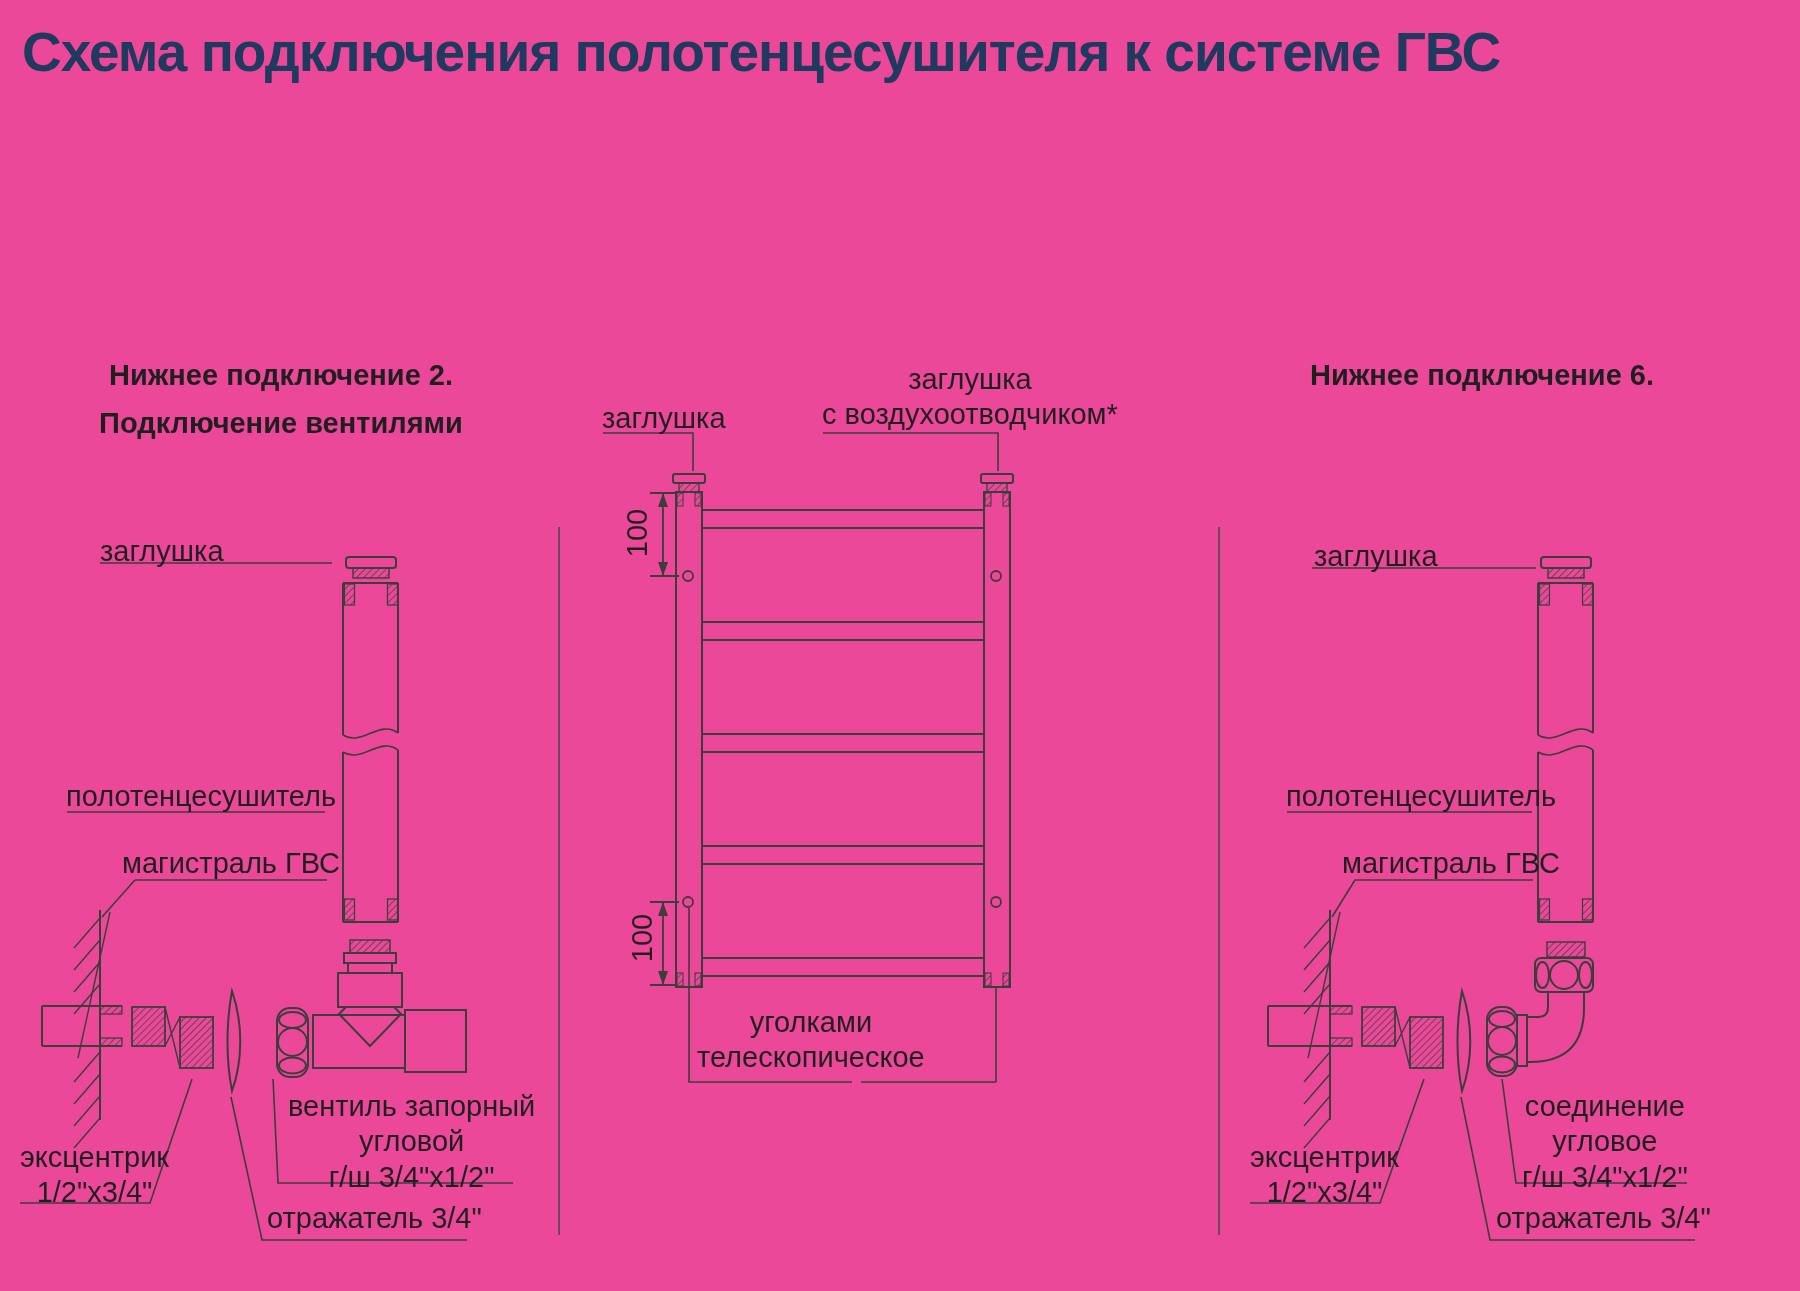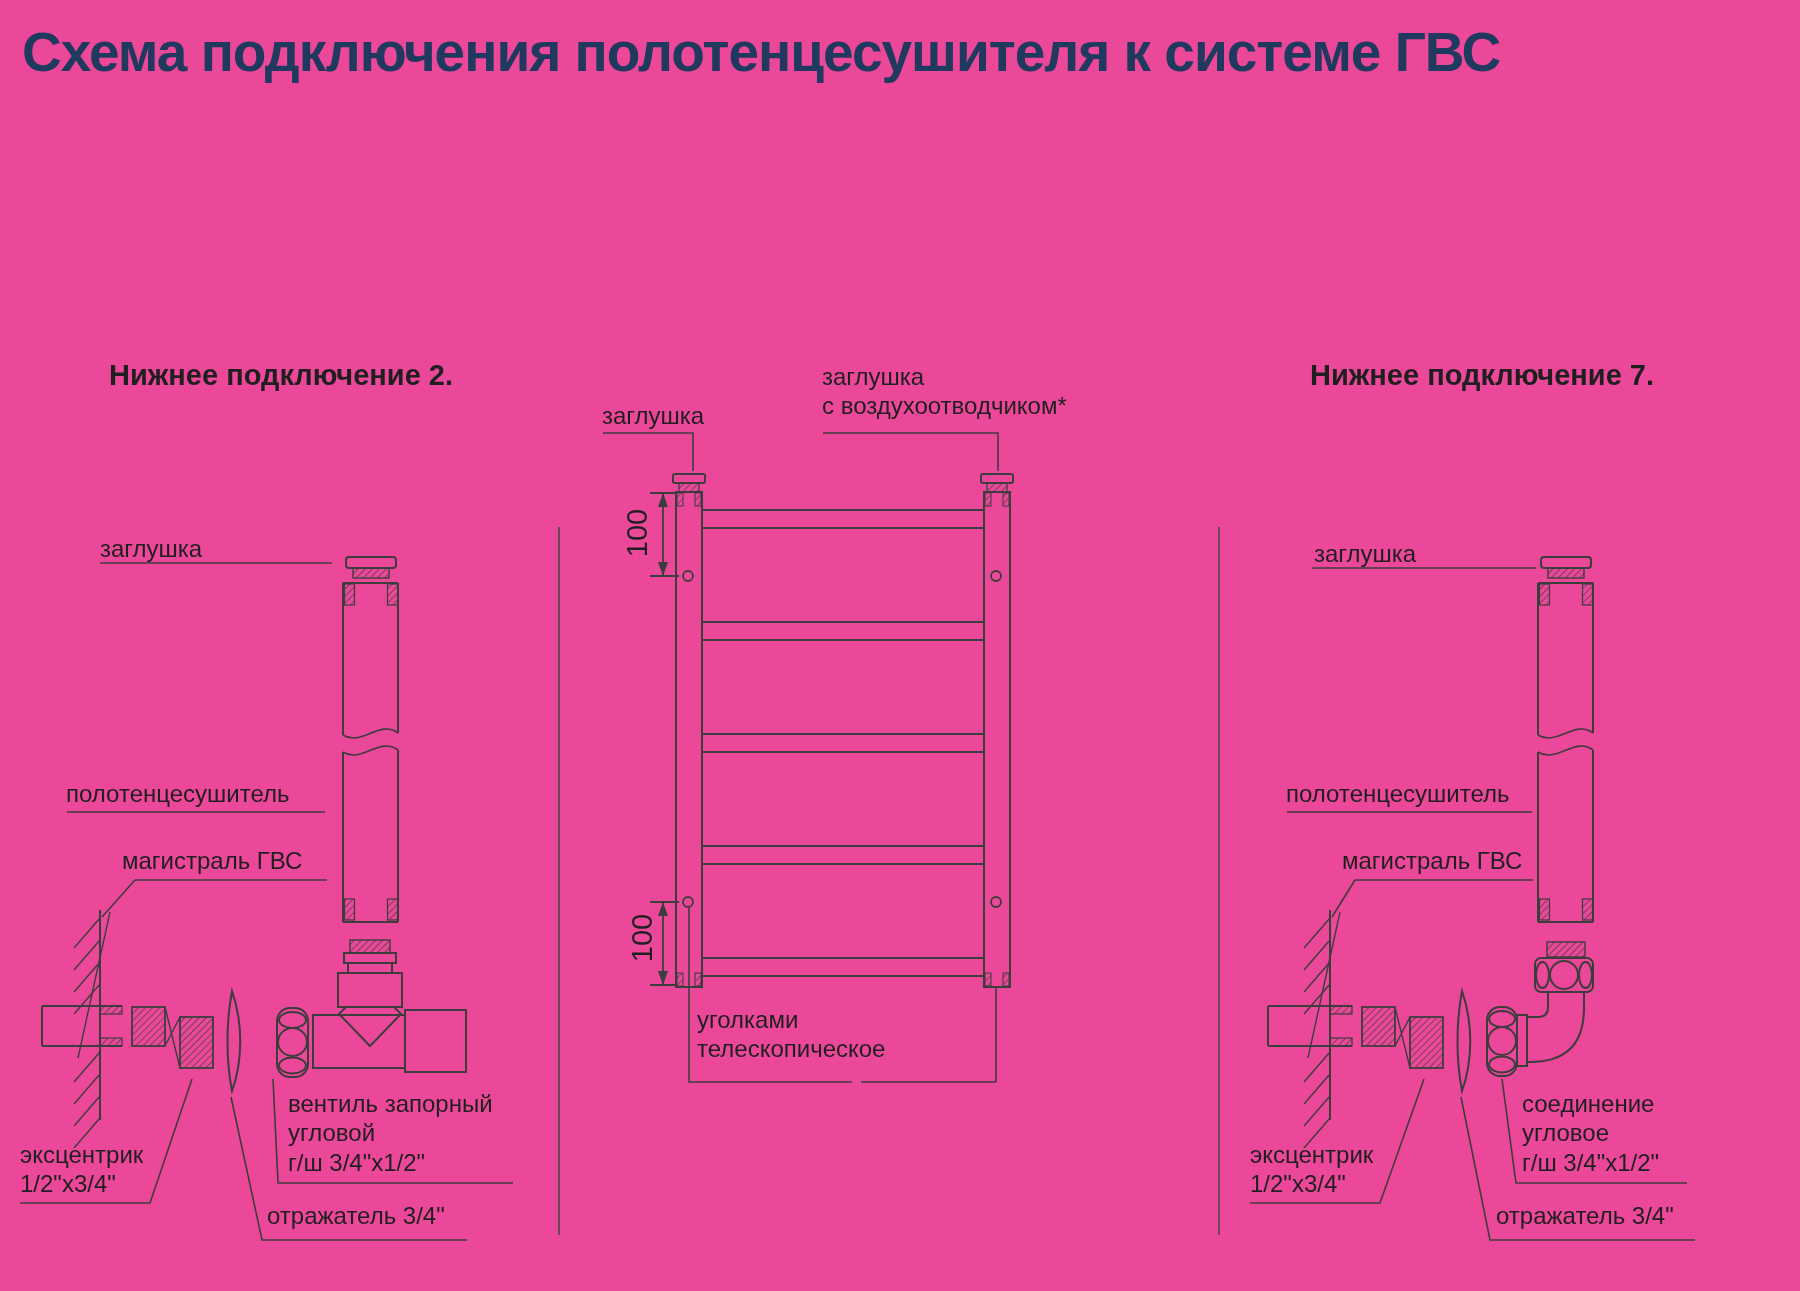--- a/index.html
+++ b/index.html
@@ -16,22 +16,23 @@
   .title{
     position:absolute;left:22px;top:20px;margin:0;
     font-size:55px;font-weight:bold;letter-spacing:-1px;color:var(--title-color);
     white-space:nowrap;
   }
   .heading{
     position:absolute;width:420px;text-align:center;
     font-size:29px;font-weight:bold;line-height:1.2;color:var(--text-color);
   }
   .label{
-    position:absolute;font-size:24px;line-height:1.22;color:var(--text-color);
+    position:absolute;font-size:29px;line-height:1.22;color:var(--text-color);
     white-space:pre-line;
+    text-align:center;
   }
   .dim-label{
     position:absolute;width:60px;height:30px;font-size:29px;color:var(--text-color);
     display:flex;align-items:center;justify-content:center;
     transform:rotate(-90deg);
   }
 </style>
 </head>
 <body>
 
@@ -200,21 +201,22 @@
       <path d="M1355,880 H1533 M1355,880 L1332,917"></path>
       <path d="M1250,1203 H1380 L1424,1079"></path>
       <path d="M1502,1079 L1516,1183 H1687"></path>
       <path d="M1461,1097 L1490,1240 H1695"></path>
     </g>
   </svg>
 
   <h1 class="title">Схема подключения полотенцесушителя к системе ГВС</h1>
 
   <div class="heading" style="left:71px;top:358px;">Нижнее подключение 2.</div>
-  <div class="heading" style="left:1272px;top:358px;">Нижнее подключение 7.</div>
+  <div class="heading" style="left:71px;top:406px;">Подключение вентилями</div>
+  <div class="heading" style="left:1272px;top:358px;">Нижнее подключение 6.</div>
 
   <div class="label" style="left:100px;top:534px;">заглушка</div>
   <div class="label" style="left:66px;top:779px;">полотенцесушитель</div>
   <div class="label" style="left:122px;top:846px;">магистраль ГВС</div>
   <div class="label" style="left:20px;top:1140px;">эксцентрик
 1/2"х3/4"</div>
   <div class="label" style="left:288px;top:1089px;">вентиль запорный
 угловой
 г/ш 3/4"х1/2"</div>
   <div class="label" style="left:267px;top:1201px;">отражатель 3/4"</div>

